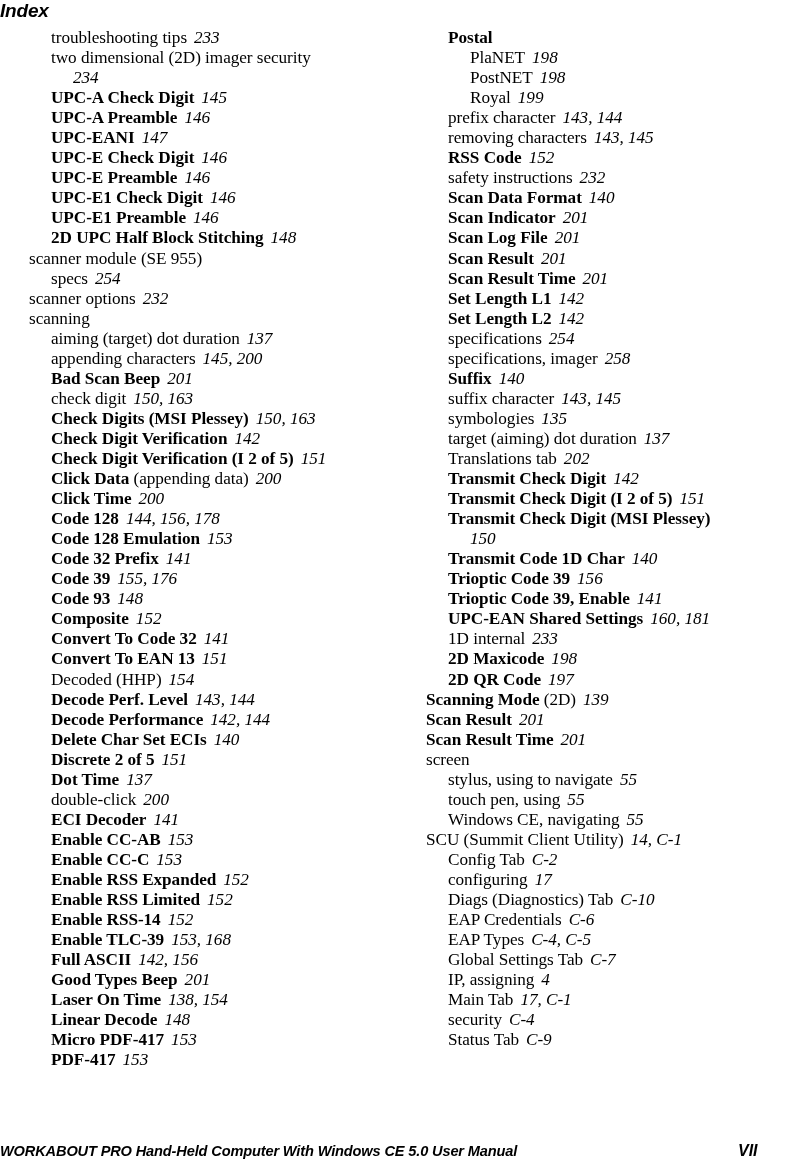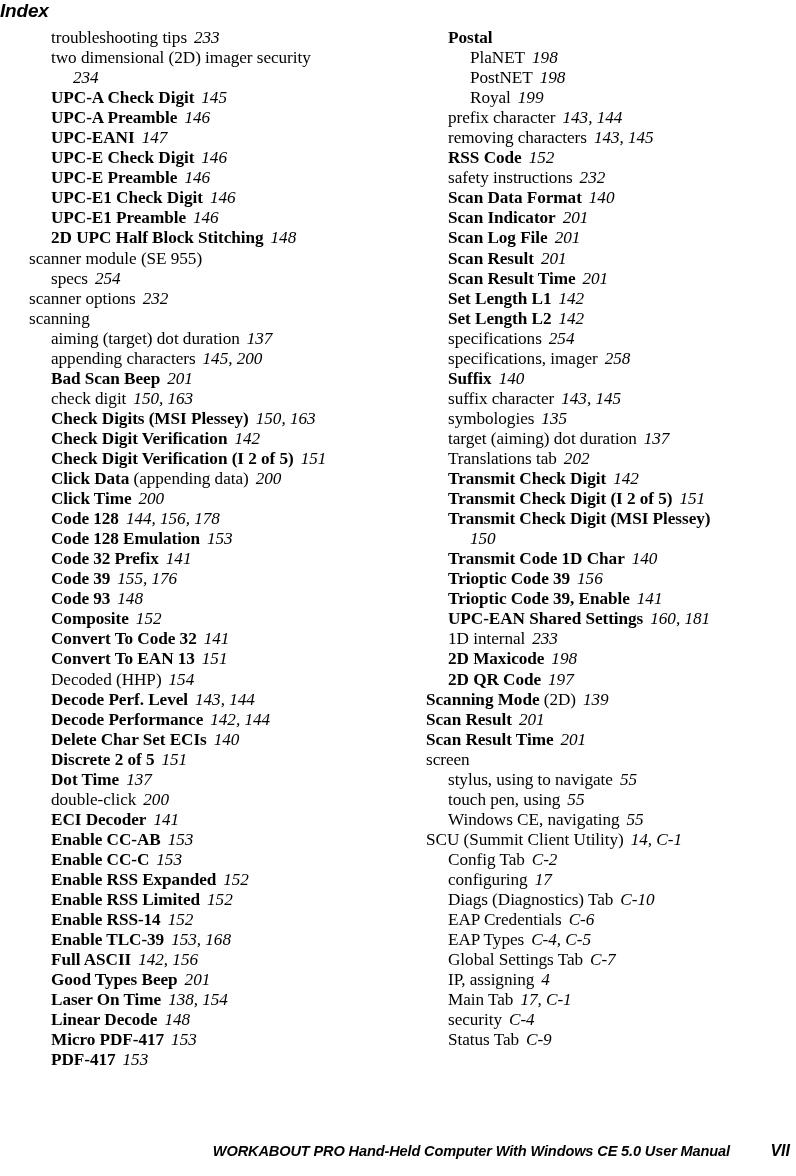--- a/index.html
+++ b/index.html
@@ -81,29 +81,29 @@
     font-style: italic;
     font-weight: bold;
     font-size: 14.6px;
     line-height: 22px;
   }
   .footer-title {
     position: absolute;
     left: 0;
     top: 0;
     width: 730px;
-    text-align: right;
+    text-align: left;
     letter-spacing: -0.15px;
   }
   .footer-page {
     position: absolute;
     left: 738px;
     top: 0;
     width: 52px;
-    text-align: right;
+    text-align: left;
     font-size: 16px;
   }
 </style>
 </head>
 <body>
 
 <div class="page-header">Index</div>
 
 <div class="columns">
   <div class="column left">

